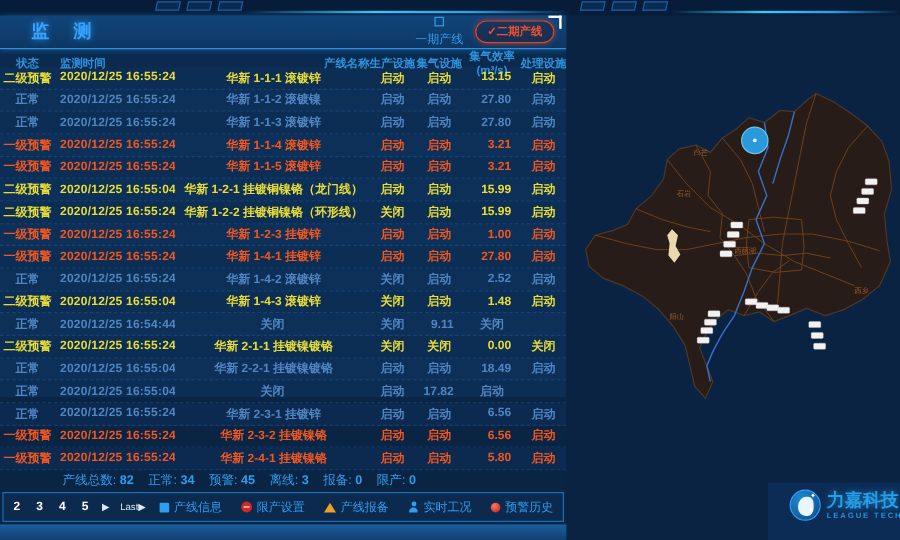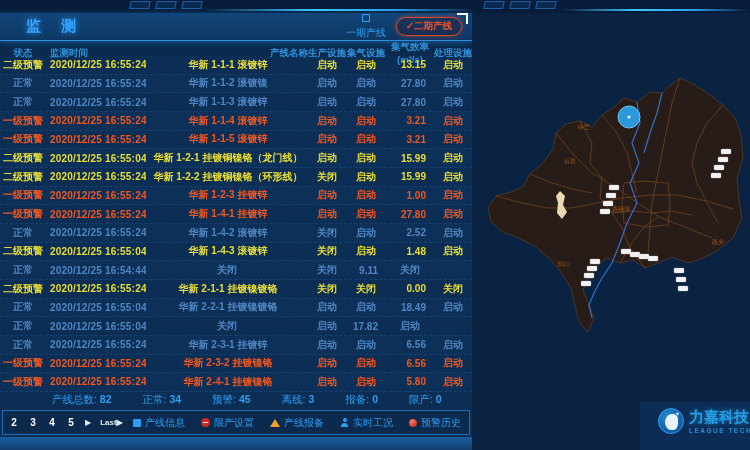--- a/index.html
+++ b/index.html
@@ -11,21 +11,21 @@
   #topstrip { position:absolute; left:0; top:0; width:750px; height:13px; background:#071c38; }
   .batt { position:absolute; top:1px; display:flex; gap:6px; }
   .batt span { width:20px; height:8px; border:1px solid #1d5fa8; background:#0a2a50;
                transform:skewX(-12deg); }
   #battA { left:130px; } #battB { left:484px; }
   .topline { position:absolute; top:9px; height:2px;
              background:linear-gradient(90deg,rgba(40,140,230,0) 0%,#3ec8ff 40%,#2e9fe8 70%,rgba(40,140,230,0) 100%); }
   #lineA { left:205px; width:270px; } #lineB { left:560px; width:190px; }
 
   
-  #left { position:absolute; left:0; top:13px; width:472px; height:424px;
+  #left { position:absolute; left:0; top:13px; width:472px; height:318px;
           background:#0c2e55; }
 
   
   #hbar { position:relative; height:28px; background:linear-gradient(180deg,#11457a,#0d3763);
           border-bottom:1px solid #2e8fe0; box-shadow:0 1px 6px rgba(46,150,240,.45);
           display:flex; align-items:center; }
   #title { margin-left:26px; color:#35a5ff; font-size:15px; font-weight:700;
            letter-spacing:8px; text-shadow:0 0 6px rgba(53,165,255,.8); white-space:nowrap; }
   #searchwrap { position:relative; margin-left:12px; width:150px; height:17px; }
   #search { width:150px; height:17px; border:none; border-radius:9px; background:#f4f4f4;
@@ -57,31 +57,31 @@
   .trow:nth-child(even){ background:rgba(16,52,96,.45); }
   .trow span { white-space:nowrap; overflow:hidden; }
   .c-status { text-align:center; }
   .c-time   { text-align:left; padding-left:4px; letter-spacing:.2px; }
   .c-name   { text-align:center; padding-left:2px; }
   .c-prod,.c-gas,.c-treat { text-align:center; }
   .c-eff    { text-align:right; padding-right:8px; font-weight:700; }
   .normal { color:#4f86c2; } .warn1 { color:#f2571f; } .warn2 { color:#e9dd35; }
 
   
-  #summary { height:16px; display:flex; align-items:center; gap:31px; padding-left:52px;
+  #summary { height:16px; display:flex; align-items:center; gap:12px; padding-left:52px;
              font-size:10.5px; color:#2f9df0; white-space:nowrap; }
   #summary b { font-weight:700; }
 
   
   #fbar { margin:2px 2px 0 2px; height:25px; border:1px solid #1f6db5; display:flex;
           align-items:center; background:#0b2a4e; }
   #pager { display:flex; align-items:center; gap:9px; margin-left:6px; }
   .page { color:#fff; font-size:10px; font-weight:700; min-width:10px; text-align:center; cursor:pointer; }
   .pg-arrow { color:#dfe8f0; font-size:8px; cursor:pointer; }
-  .pg-last  { color:#dfe8f0; font-size:8px; font-weight:700; cursor:pointer; }
+  .pg-last  { color:#dfe8f0; font-size:8px; font-weight:400; cursor:pointer; }
   #legend { margin-left:auto; display:flex; align-items:center; gap:16px; margin-right:8px; }
   .leg { display:flex; align-items:center; gap:4px; color:#2f9df0; font-size:10px; cursor:pointer; white-space:nowrap; }
   .ic { display:inline-block; }
   .ic-square-blue { width:8px; height:8px; background:#2f9df0; border-radius:1px; }
   .ic-circle-red  { width:9px; height:9px; background:#d5261f; border-radius:50%; position:relative; }
   .ic-circle-red::after { content:''; position:absolute; left:2px; top:3.7px; width:5px; height:1.5px; background:#fff; }
   .ic-triangle-orange { width:0; height:0; border-left:5px solid transparent;
                         border-right:5px solid transparent; border-bottom:8px solid #f0a028; }
   .ic-person-blue { width:9px; height:9px; position:relative; }
   .ic-person-blue::before { content:''; position:absolute; left:2.5px; top:0; width:4px; height:4px;

